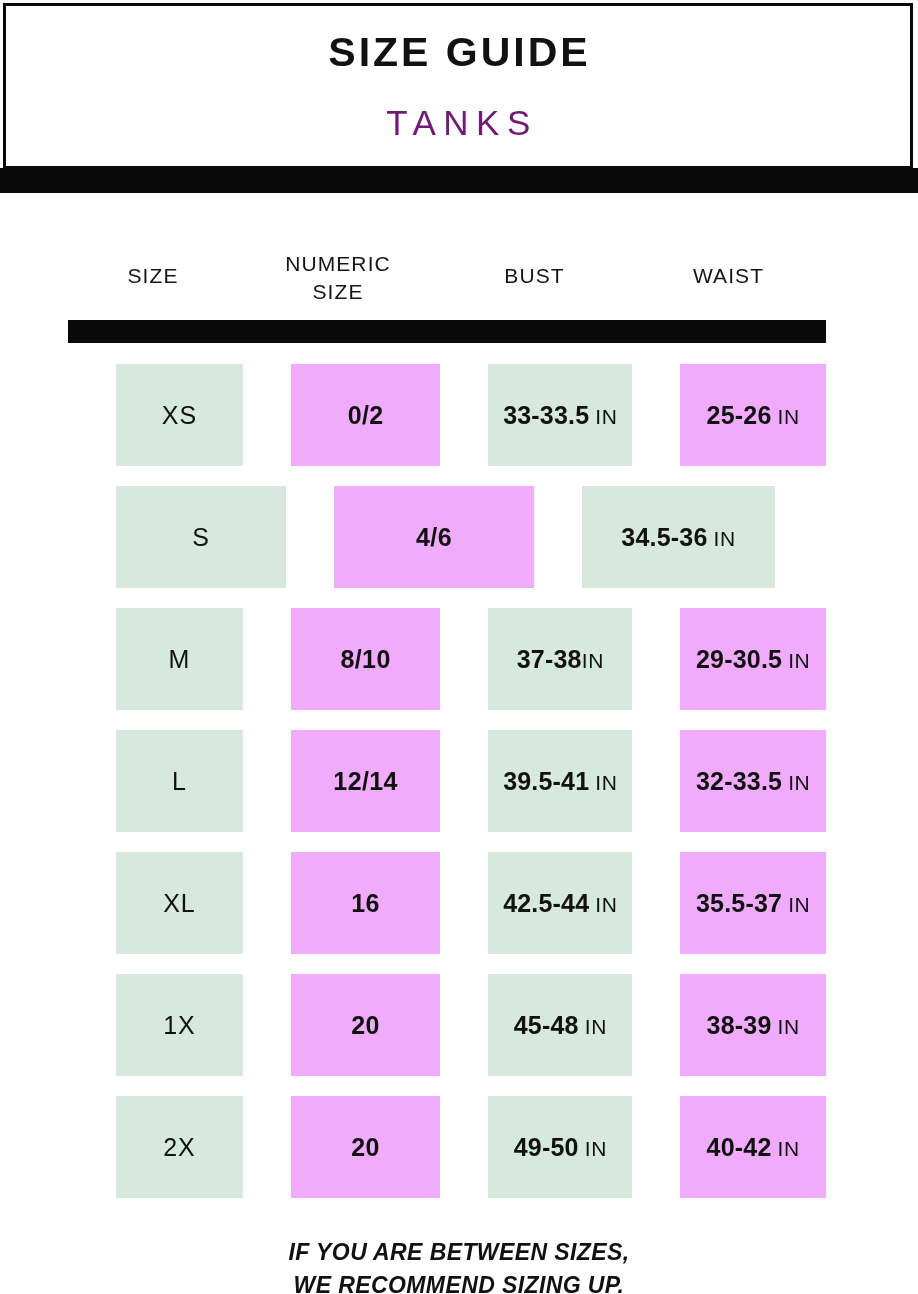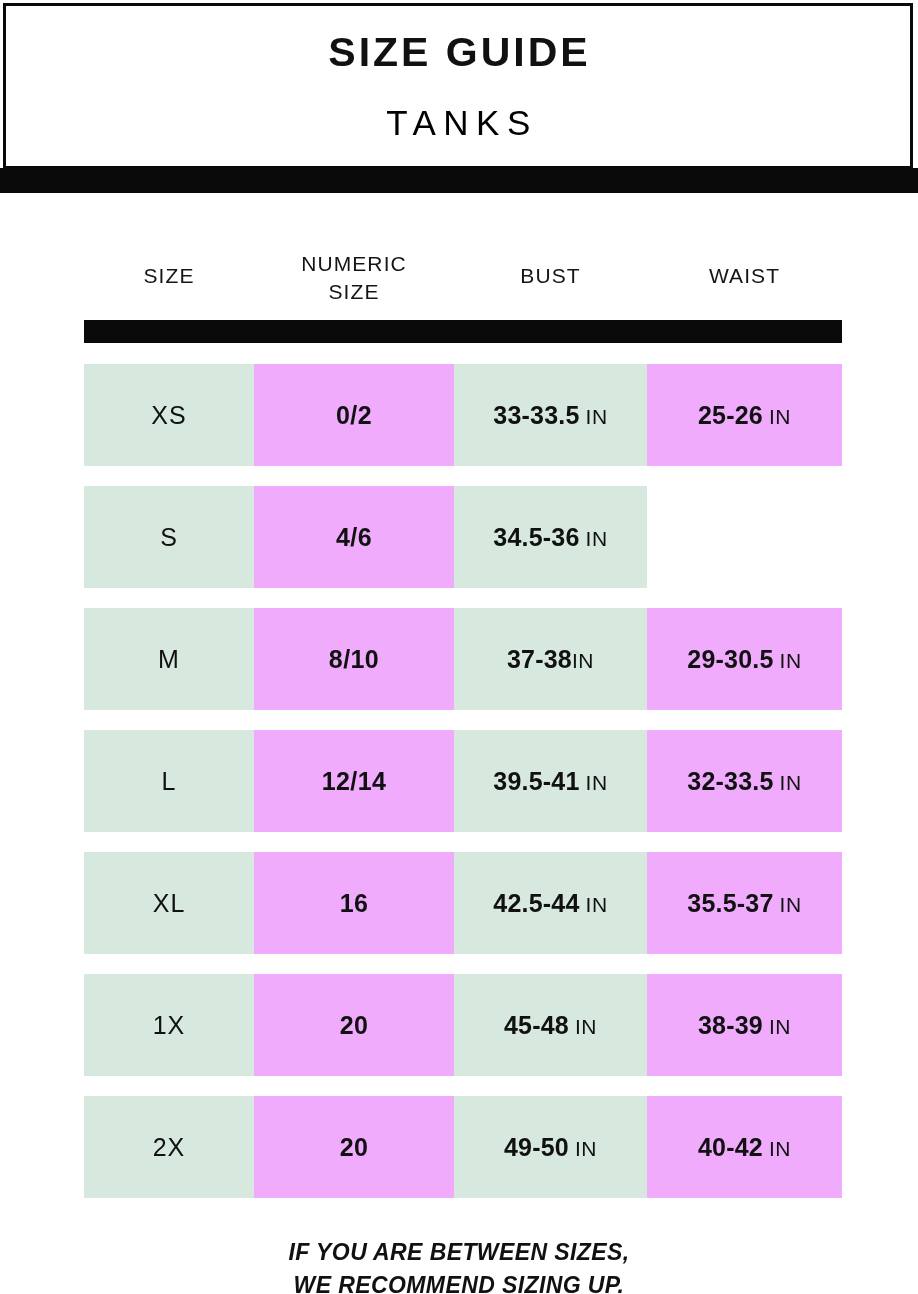--- a/index.html
+++ b/index.html
@@ -43,39 +43,39 @@
     line-height: 1.0;
     text-align: center;
     padding-left: 3px;
   }
 
   .title-sub {
     margin-top: 32px;
     font-size: 35px;
     font-weight: 400;
     letter-spacing: 7.5px;
-    color: #000000;
+    color: #701a75;
     line-height: 1.0;
     text-align: center;
     padding-left: 8px;
   }
 
   .header-rule {
     position: absolute;
     left: 0;
     top: 168px;
     width: 918px;
     height: 25px;
     background: #0a0a0a;
   }
 
   
   .table {
     position: absolute;
-    left: 84px;
+    left: 68px;
     top: 248px;
     width: 758px;
   }
 
   .col-head-row {
     display: flex;
     width: 758px;
     height: 72px;
     align-items: flex-start;
   }
@@ -116,20 +116,21 @@
     margin-bottom: 20px;
   }
 
   .cell {
     display: flex;
     align-items: center;
     justify-content: center;
     text-align: center;
     color: #111111;
     font-weight: 700;
+    margin-left: 48px;
   }
 
   .cell.shade-light  { background: #d7e9df; }
   .cell.shade-medium { background: #f0abfc; }
 
   .cell .sz     { font-size: 25px; font-weight: 400; letter-spacing: 1.0px; }
   .cell .num    { font-size: 25px; font-weight: 700; letter-spacing: 0.4px; }
   .cell .meas   { font-size: 25px; font-weight: 700; letter-spacing: 0.2px; white-space: nowrap; }
   .cell .unit   { font-size: 21px; font-weight: 400; letter-spacing: 0.6px; }
   .cell .unit.tight { margin-left: 0px; }

